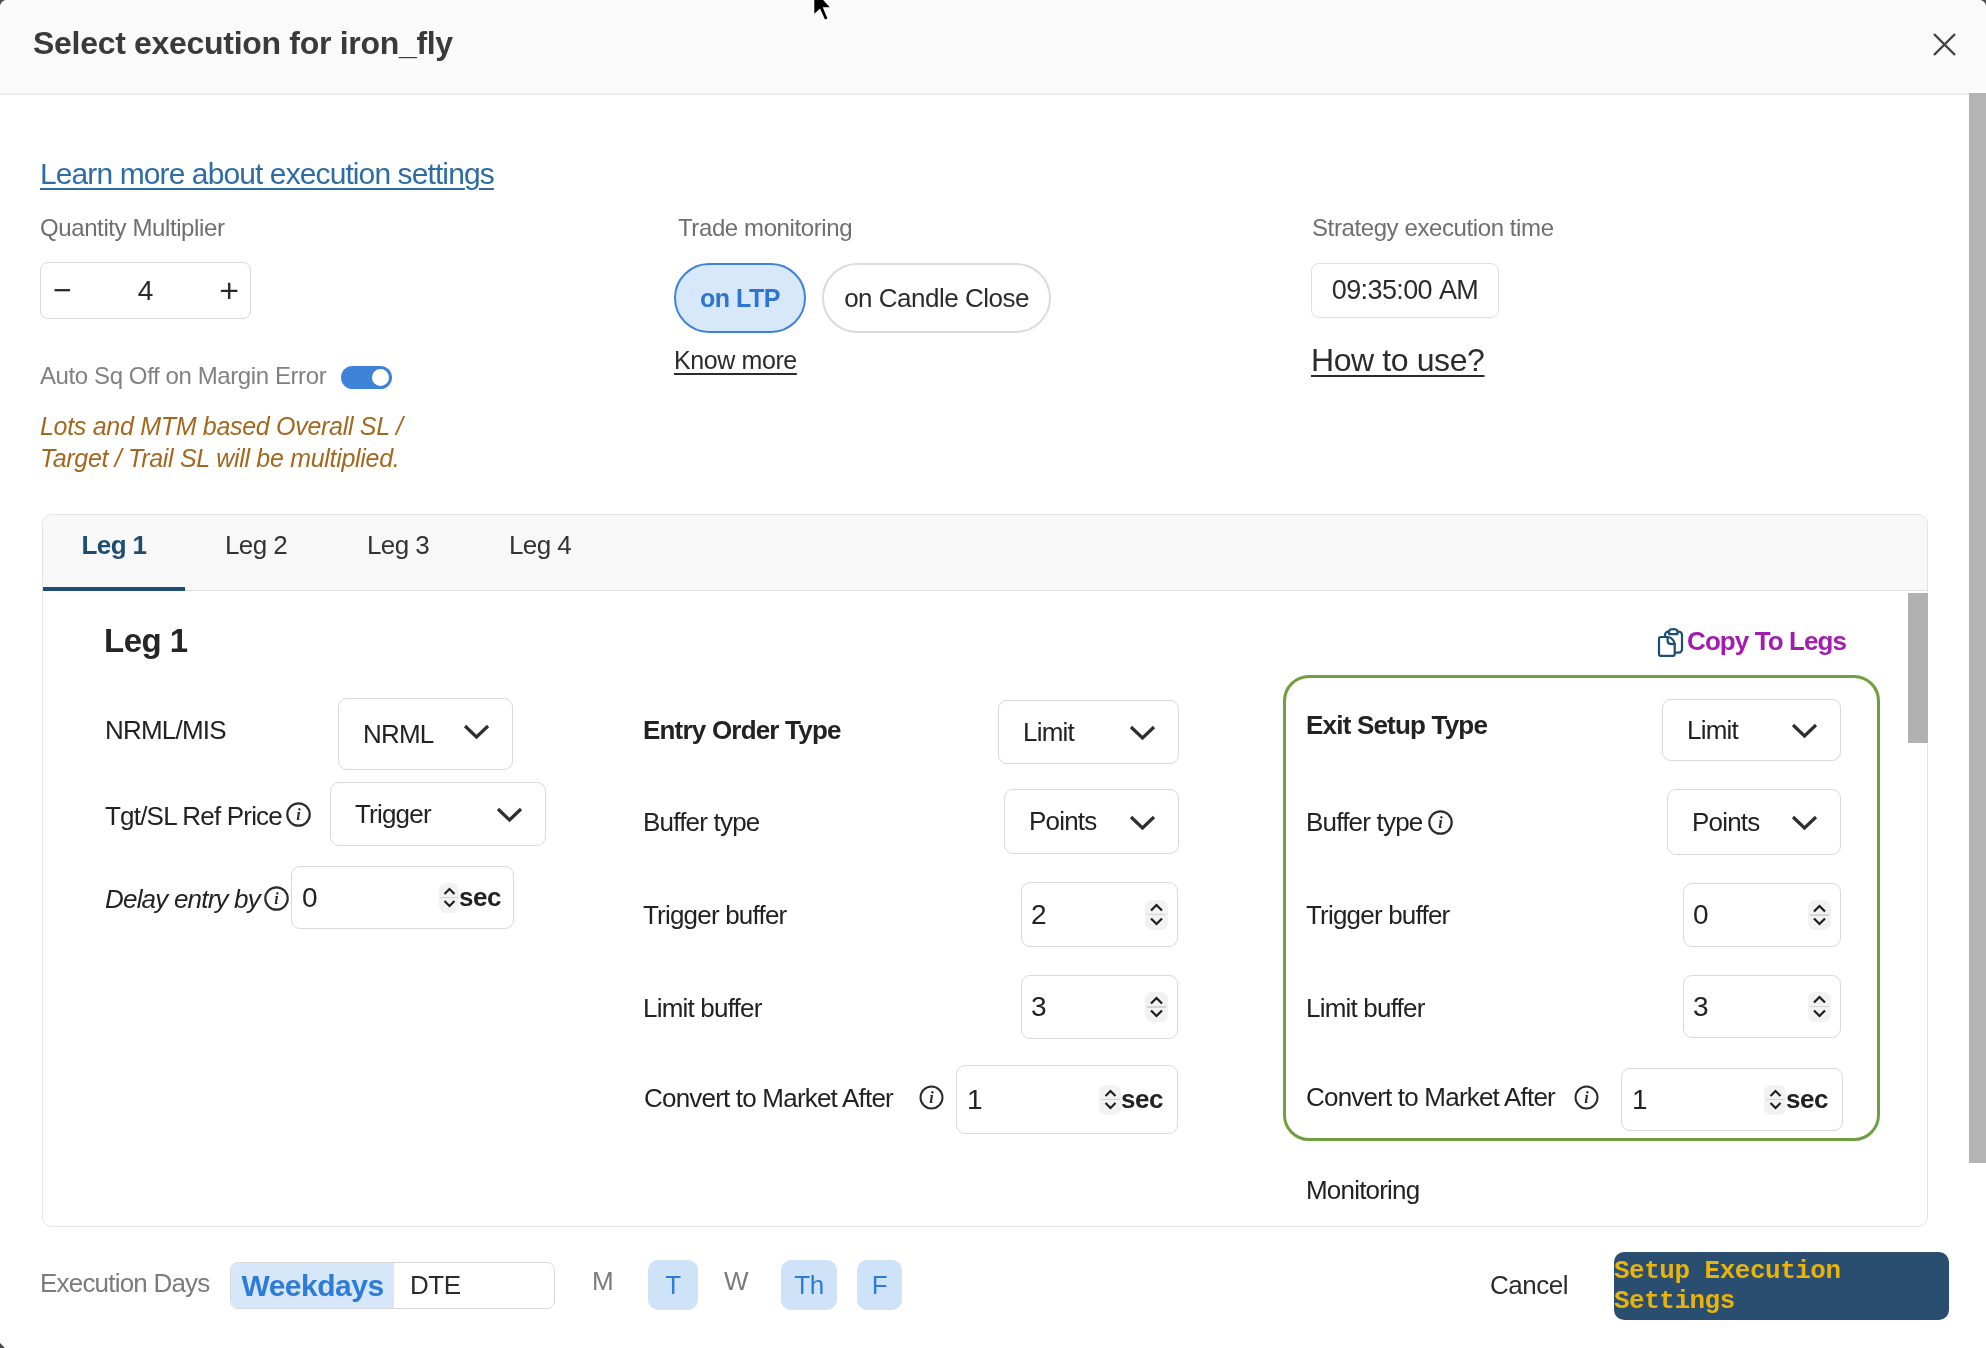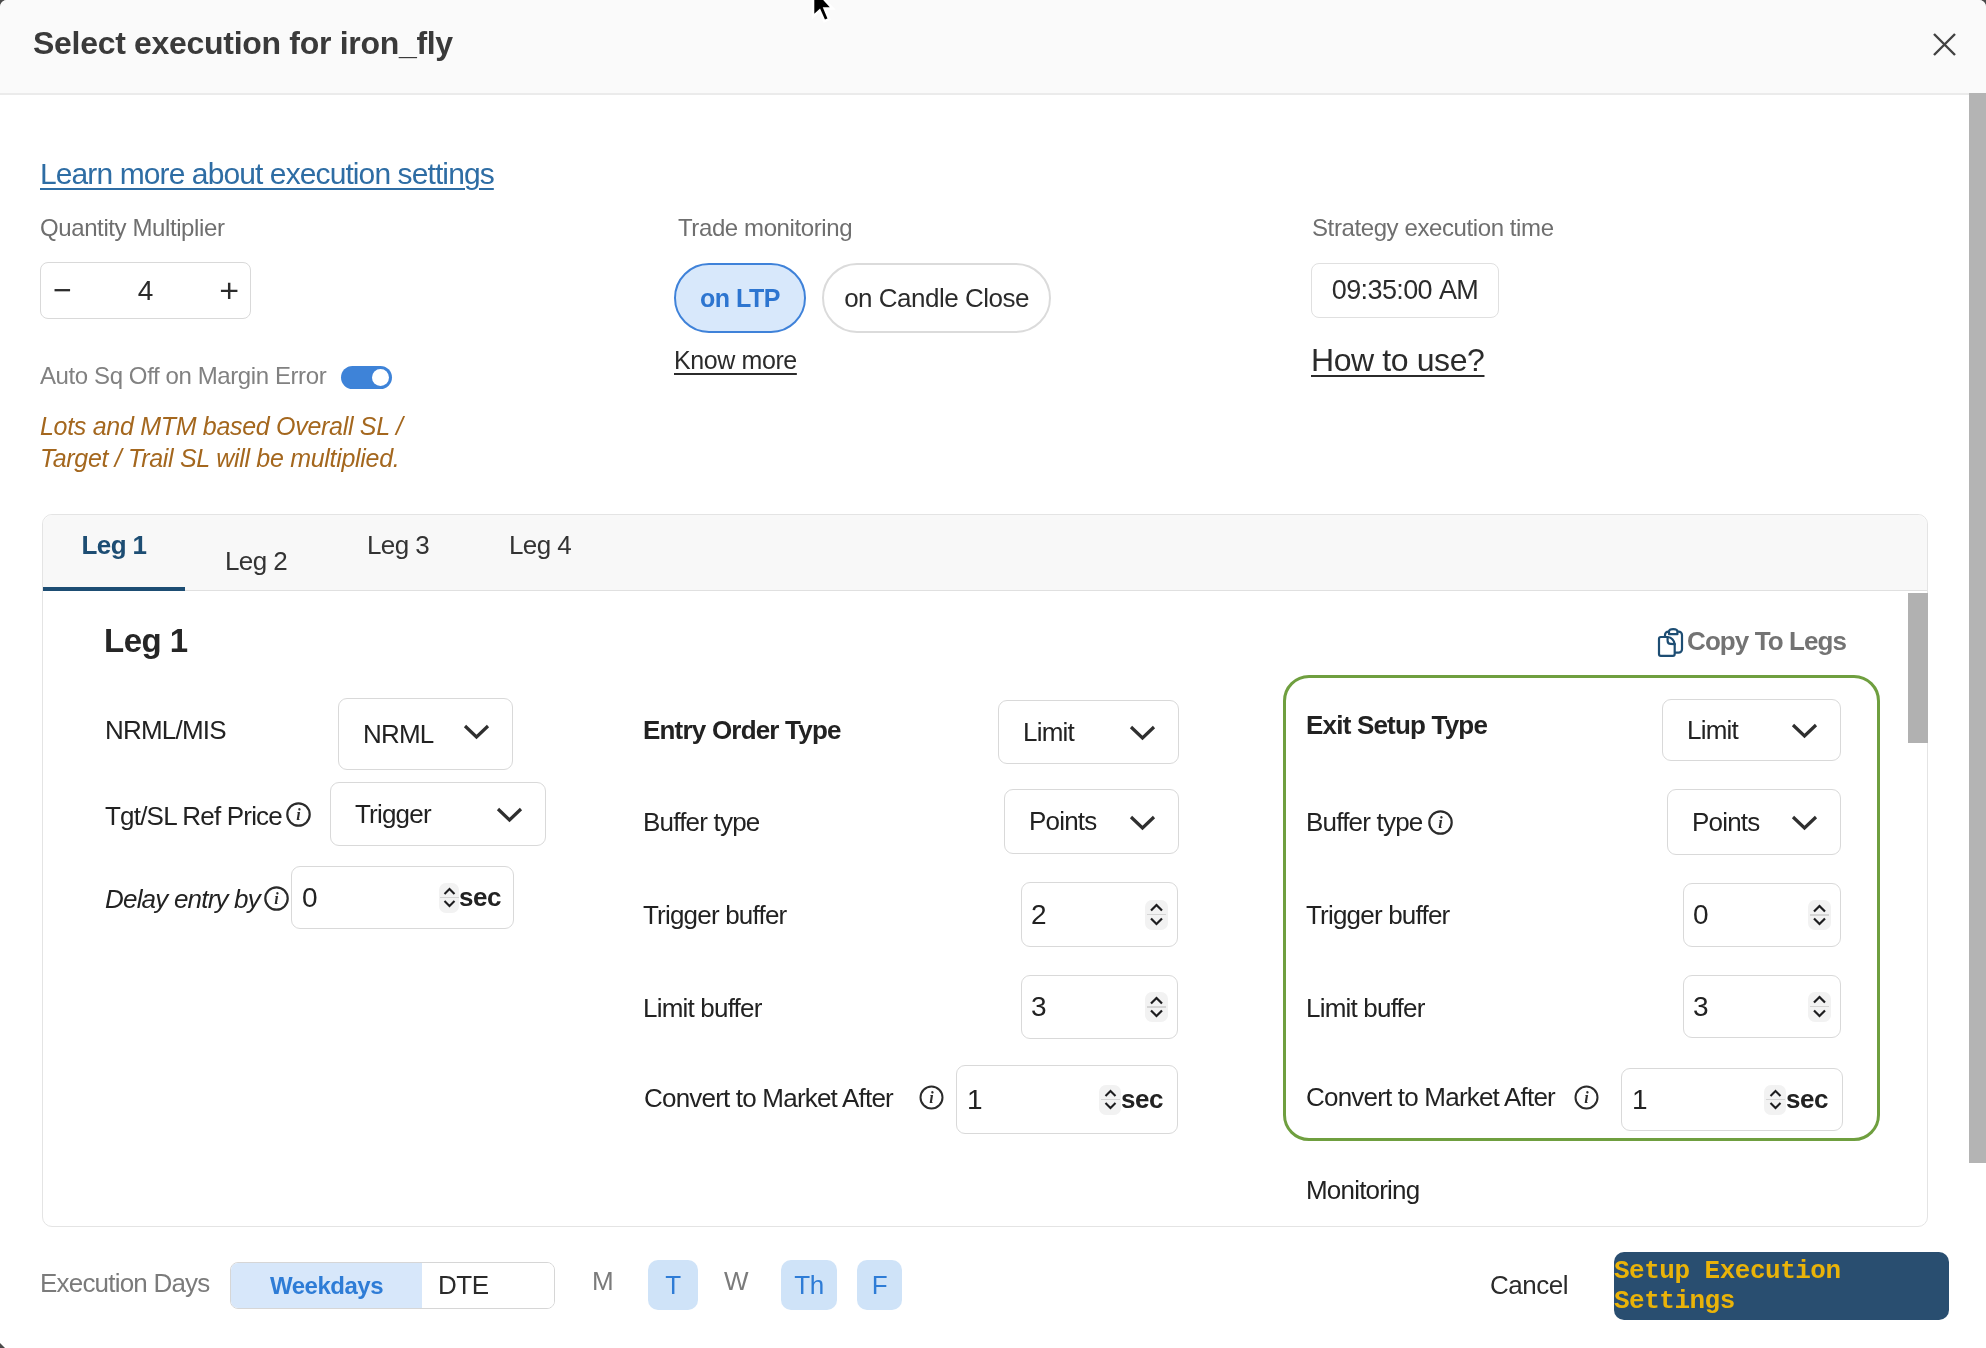--- a/index.html
+++ b/index.html
@@ -12,21 +12,21 @@
 .glabel { font-size:24px; color:#6f6f6f; letter-spacing:-0.4px; }
 .link { color:#2e6da4; text-decoration:underline; text-decoration-thickness:2.4px; text-underline-offset:4px;margin-top:14px; }
 .dlink { color:#2b2b2b; text-decoration:underline; text-decoration-thickness:2.4px; text-underline-offset:4px; }
 .ctl { background:#fff; border:1.5px solid #d9d9d9; border-radius:9px; display:flex; align-items:center; }
 .ctl .txt { font-size:26px; color:#222; letter-spacing:-0.8px; }
 .flabel { font-size:26px; color:#222; letter-spacing:-0.8px; }
 .b { font-weight:bold; }
 .spinbtn { background:#f2f2f2; border-radius:7px; width:23px; height:30px; display:flex; flex-direction:column; align-items:center; justify-content:center; }
 .spinbtn svg { display:block; }
 .spinbtn .divid { width:19px; height:1.5px; background:#d4d4d4; margin:1.5px 0; }
-.navy { color:#737373; }
+.navy { color:#a21caf; }
 .daybtn { position:absolute; top:1260px; height:50px; border-radius:10px; background:#cfe3f8; color:#2e7cd6; font-size:26px; letter-spacing:-0.5px; display:flex; align-items:center; justify-content:center; }
 .dayplain { position:absolute; top:1266px; font-size:26px; color:#7b7b7b; letter-spacing:-0.5px; }
 </style>
 </head>
 <body>
 <div id="modal">
 
   <div class="abs" id="hdr"></div>
   <div class="abs" id="title">Select execution for iron_fly</div>
   <svg class="abs" style="left:1932px; top:32px;" width="25" height="25" viewBox="0 0 25 25">
@@ -59,21 +59,21 @@
 
   <div class="abs glabel" style="left:1312px; top:214px;">Strategy execution time</div>
   <div class="abs ctl" style="left:1311px; top:263px; width:188px; height:55px; border-radius:8px; border-color:#e0e0e0; justify-content:center;">
     <span style="font-size:27px; color:#2b2b2b; letter-spacing:-0.6px;">09:35:00&nbsp;AM</span>
   </div>
   <div class="abs dlink" style="left:1311px; top:342px; font-size:32px; letter-spacing:-0.4px;">How to use?</div>
 
   <div class="abs" id="panel" style="left:42px; top:514px; width:1886px; height:713px; border:1.5px solid #e4e4e4; border-radius:10px;">
     <div class="abs" style="left:0; top:0; width:100%; height:76px; background:#f8f8f8; border-bottom:1.5px solid #e0e0e0; border-radius:10px 10px 0 0;"></div>
     <div class="abs" style="left:0; top:0; width:142px; height:76px; display:flex; align-items:flex-start; justify-content:center; font-size:26px; font-weight:bold; color:#1d4d73; letter-spacing:-0.6px; border-bottom:4px solid #1d4d73; padding-top:15px;">Leg 1</div>
-    <div class="abs" style="left:142px; top:16px; width:142px; height:76px; display:flex; align-items:flex-start; justify-content:center; font-size:26px; color:#333; letter-spacing:-0.6px; padding-top:15px;">Leg 2</div>
+    <div class="abs" style="left:142px; top:0; width:142px; height:76px; display:flex; align-items:flex-start; justify-content:center; font-size:26px; color:#333; letter-spacing:-0.6px; padding-top:15px;">Leg 2</div>
     <div class="abs" style="left:284px; top:0; width:142px; height:76px; display:flex; align-items:flex-start; justify-content:center; font-size:26px; color:#333; letter-spacing:-0.6px; padding-top:15px;">Leg 3</div>
     <div class="abs" style="left:426px; top:0; width:142px; height:76px; display:flex; align-items:flex-start; justify-content:center; font-size:26px; color:#333; letter-spacing:-0.6px; padding-top:15px;">Leg 4</div>
 
     <div class="abs" style="left:1865px; top:78px; width:20px; height:150px; background:#b1b1b1;"></div>
   </div>
 
   <div class="abs" style="left:104px; top:622px; font-size:33px; font-weight:bold; color:#262626; letter-spacing:-0.5px;">Leg 1</div>
 
   <div class="abs" style="left:1657px; top:628px;">
     <svg width="27" height="29" viewBox="0 0 27 29">
@@ -255,21 +255,21 @@
           <path d="M1.5 1 L6.5 6 L11.5 1" stroke="#1d1d1f" stroke-width="2.1"></path>
         </svg>
     </span>
     <span class="txt b" style="margin-right:14px; letter-spacing:-0.5px;">sec</span>
   </div>
 
   <div class="abs flabel" style="left:1306px; top:1175px;">Monitoring</div>
 
   <div class="abs" style="left:40px; top:1268px; font-size:26px; color:#7b7b7b; letter-spacing:-0.8px;">Execution Days</div>
   <div class="abs" style="left:230px; top:1262px; width:325px; height:47px; border:1.5px solid #d6d6d6; border-radius:8px; overflow:hidden; display:flex;">
-    <div style="width:191px; background:#d7e7fa; display:flex; align-items:center; justify-content:center; font-size:24px; font-weight:bold; color:#2e7cd6; letter-spacing:-0.5px;">Weekdays</div>
+    <div style="width:163px; background:#d7e7fa; display:flex; align-items:center; justify-content:center; font-size:30px; font-weight:bold; color:#2e7cd6; letter-spacing:-0.5px;">Weekdays</div>
     <div style="flex:1; background:#fff; display:flex; align-items:center; font-size:26px; color:#2b2b2b; letter-spacing:-0.5px; padding-left:16px;">DTE</div>
   </div>
   <div class="dayplain" style="left:592px;">M</div>
   <div class="daybtn" style="left:648px; width:50px;">T</div>
   <div class="dayplain" style="left:724px;">W</div>
   <div class="daybtn" style="left:781px; width:56px;">Th</div>
   <div class="daybtn" style="left:857px; width:45px;">F</div>
 
   <div class="abs" style="left:1490px; top:1270px; font-size:26px; color:#2b2b2b; letter-spacing:-0.5px;">Cancel</div>
   <div class="abs" style="left:1614px; top:1252px; width:335px; height:68px; border-radius:10px; background:#294e70; display:flex; align-items:center; justify-content:center;">

